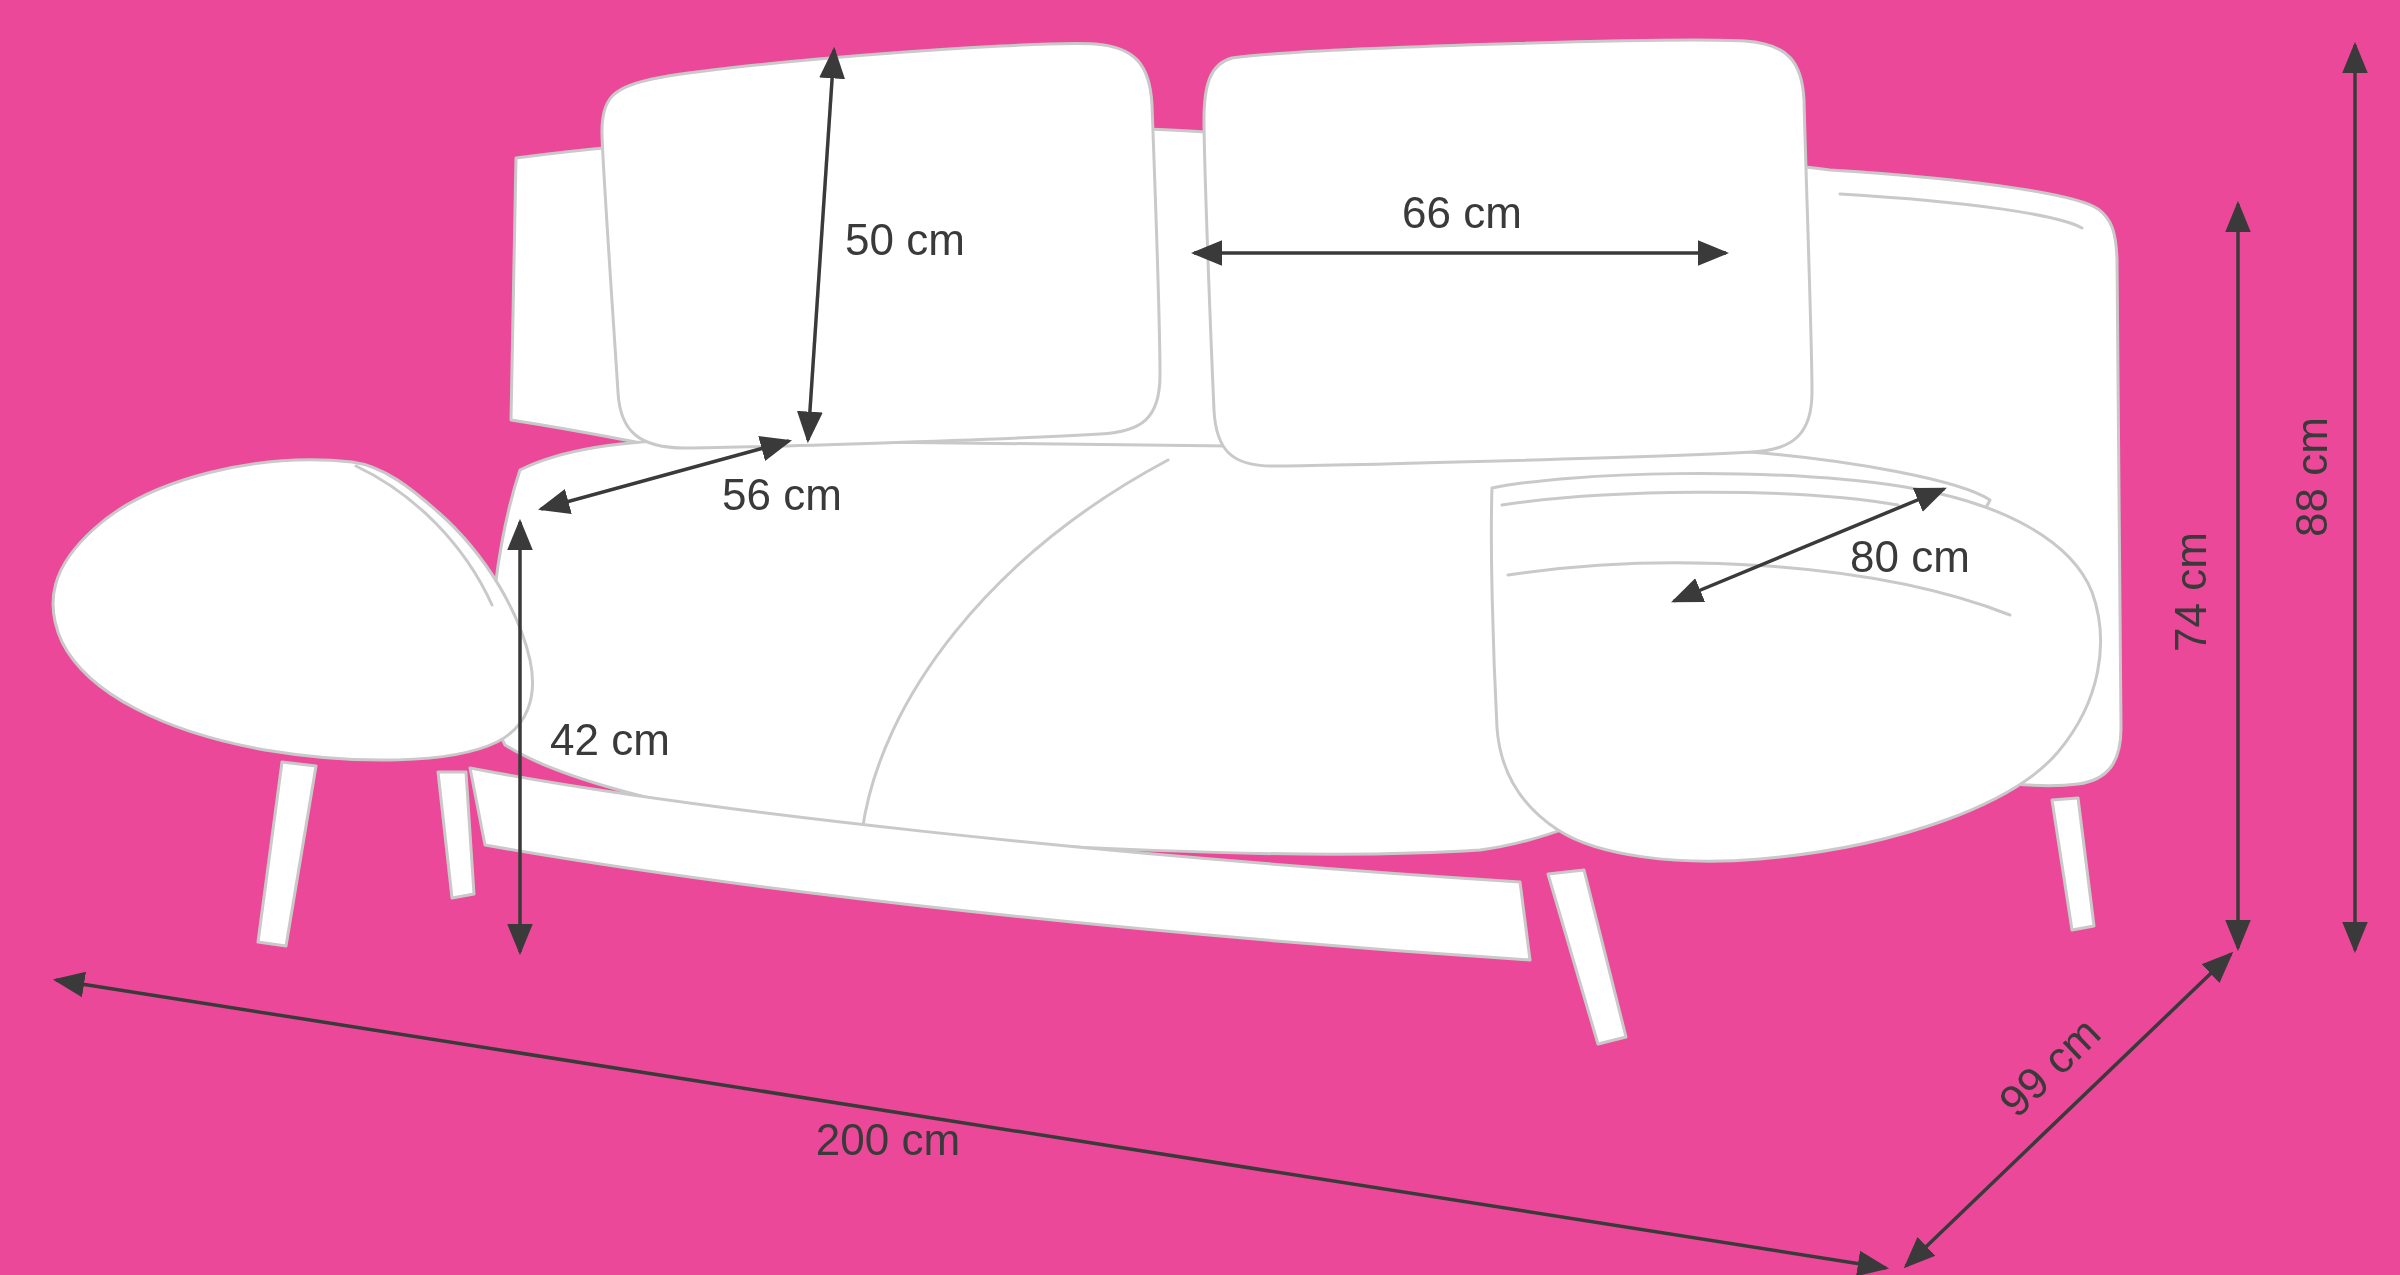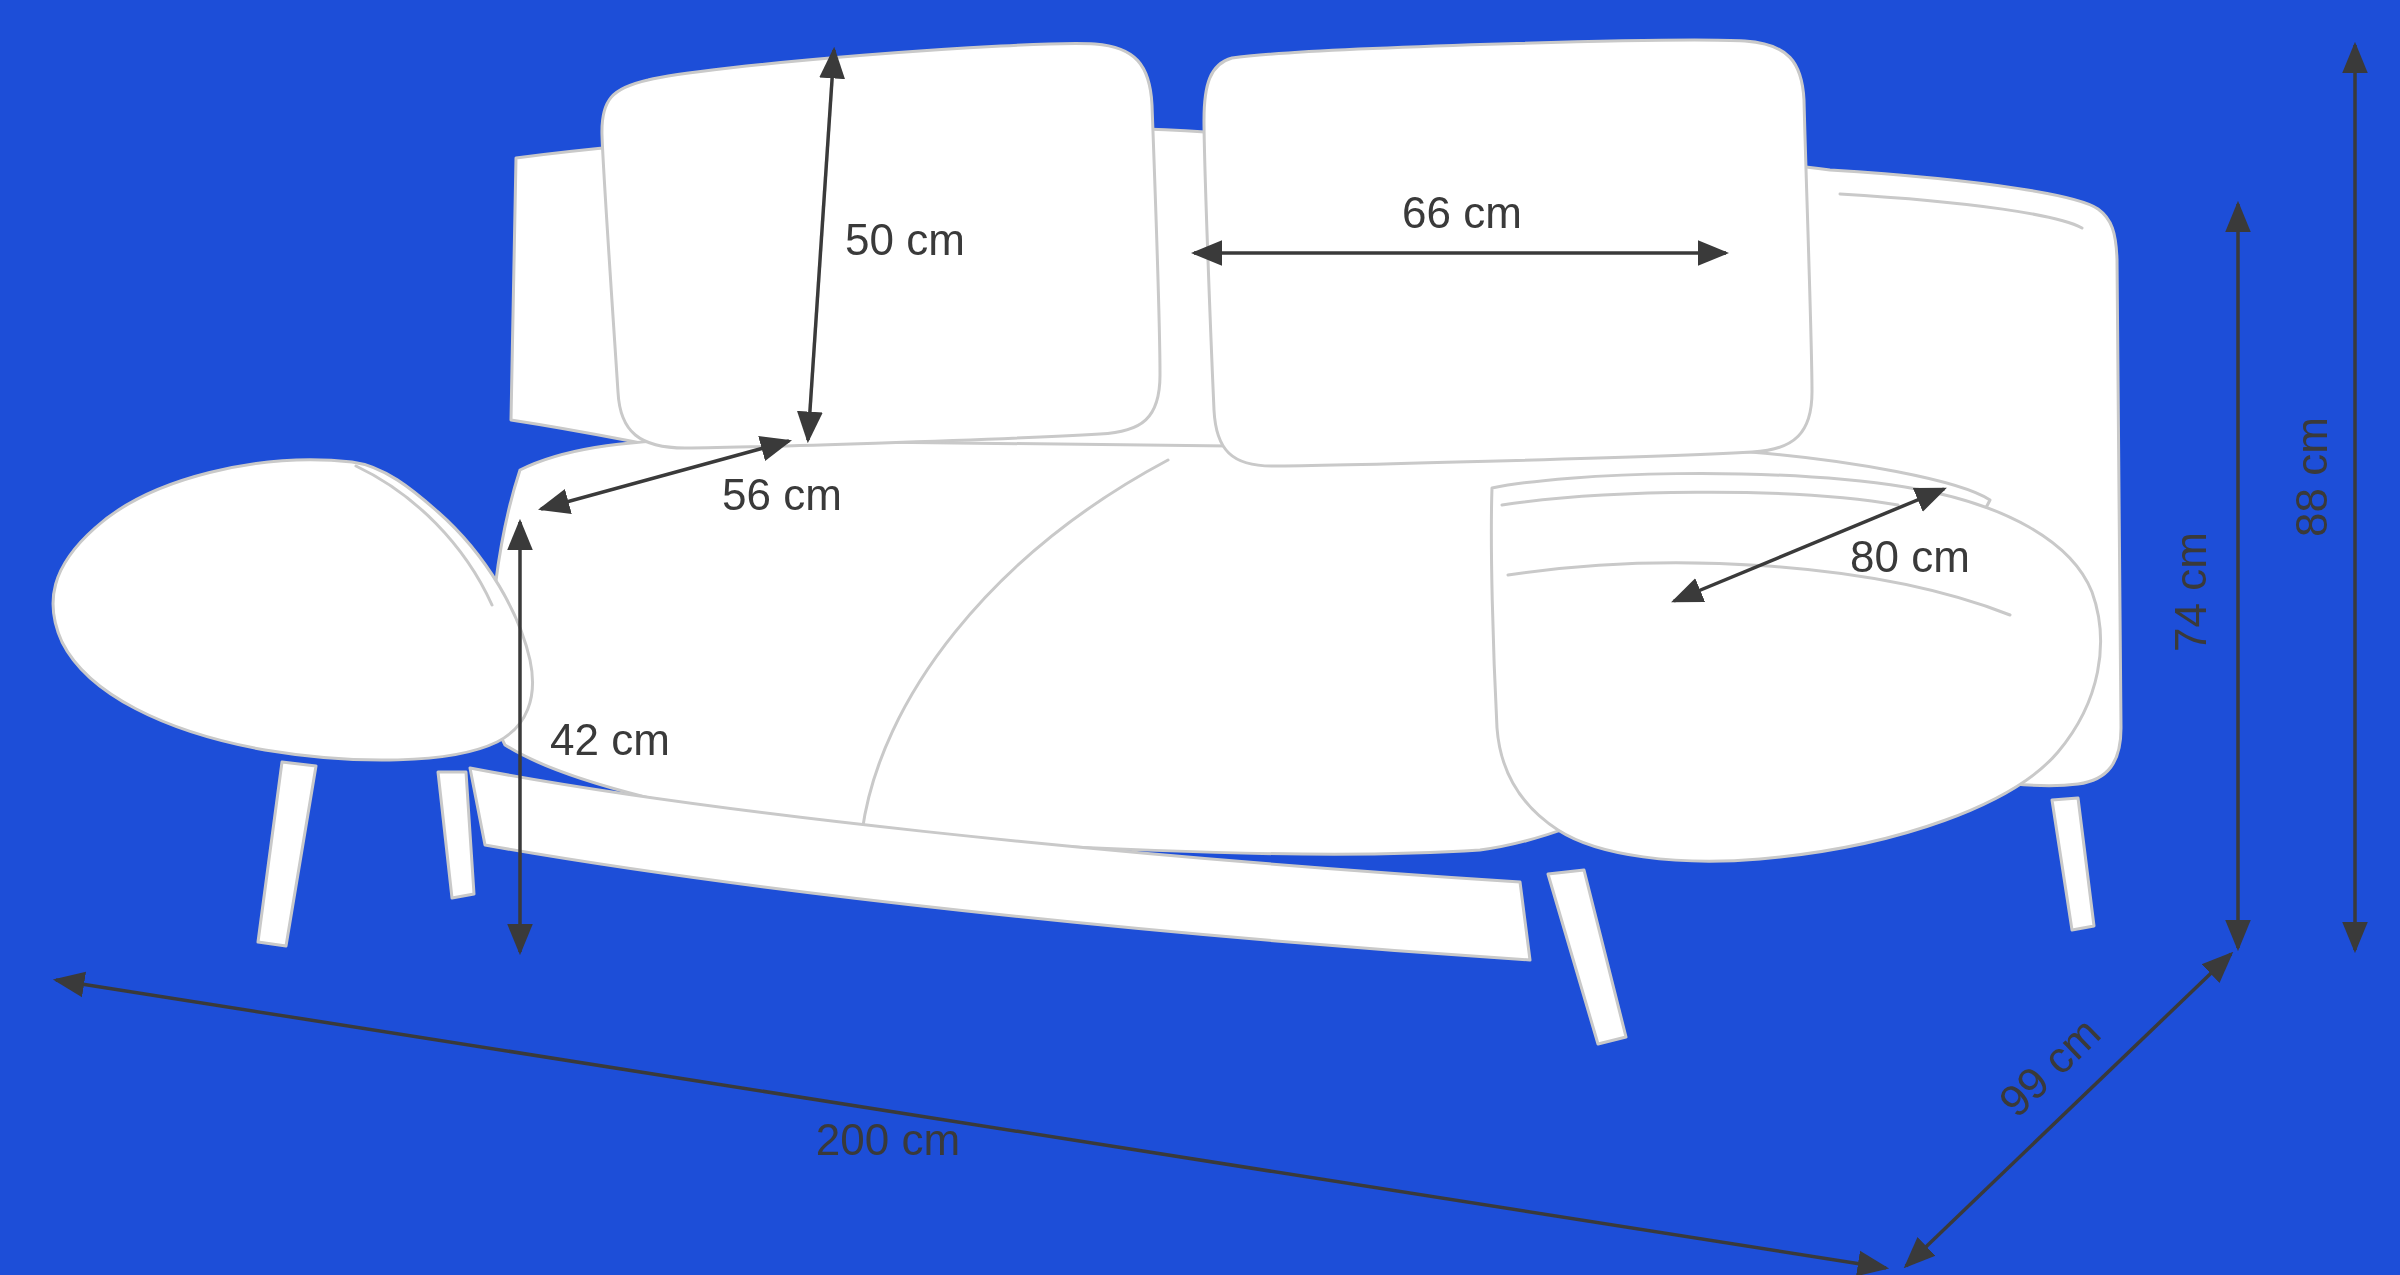--- a/index.html
+++ b/index.html
@@ -4,21 +4,21 @@
 <style>
   html, body {
     margin: 0;
     padding: 0;
     background: #ffffff;
   }
   .canvas {
     position: relative;
     width: 2400px;
     height: 1275px;
-    background: #1d4ed8;
+    background: #ec4899;
     overflow: hidden;
   }
   svg {
     display: block;
     width: 100%;
     height: 100%;
   }
   .dim-labels text {
     font-family: "Liberation Sans", sans-serif;
     font-size: 44px;

